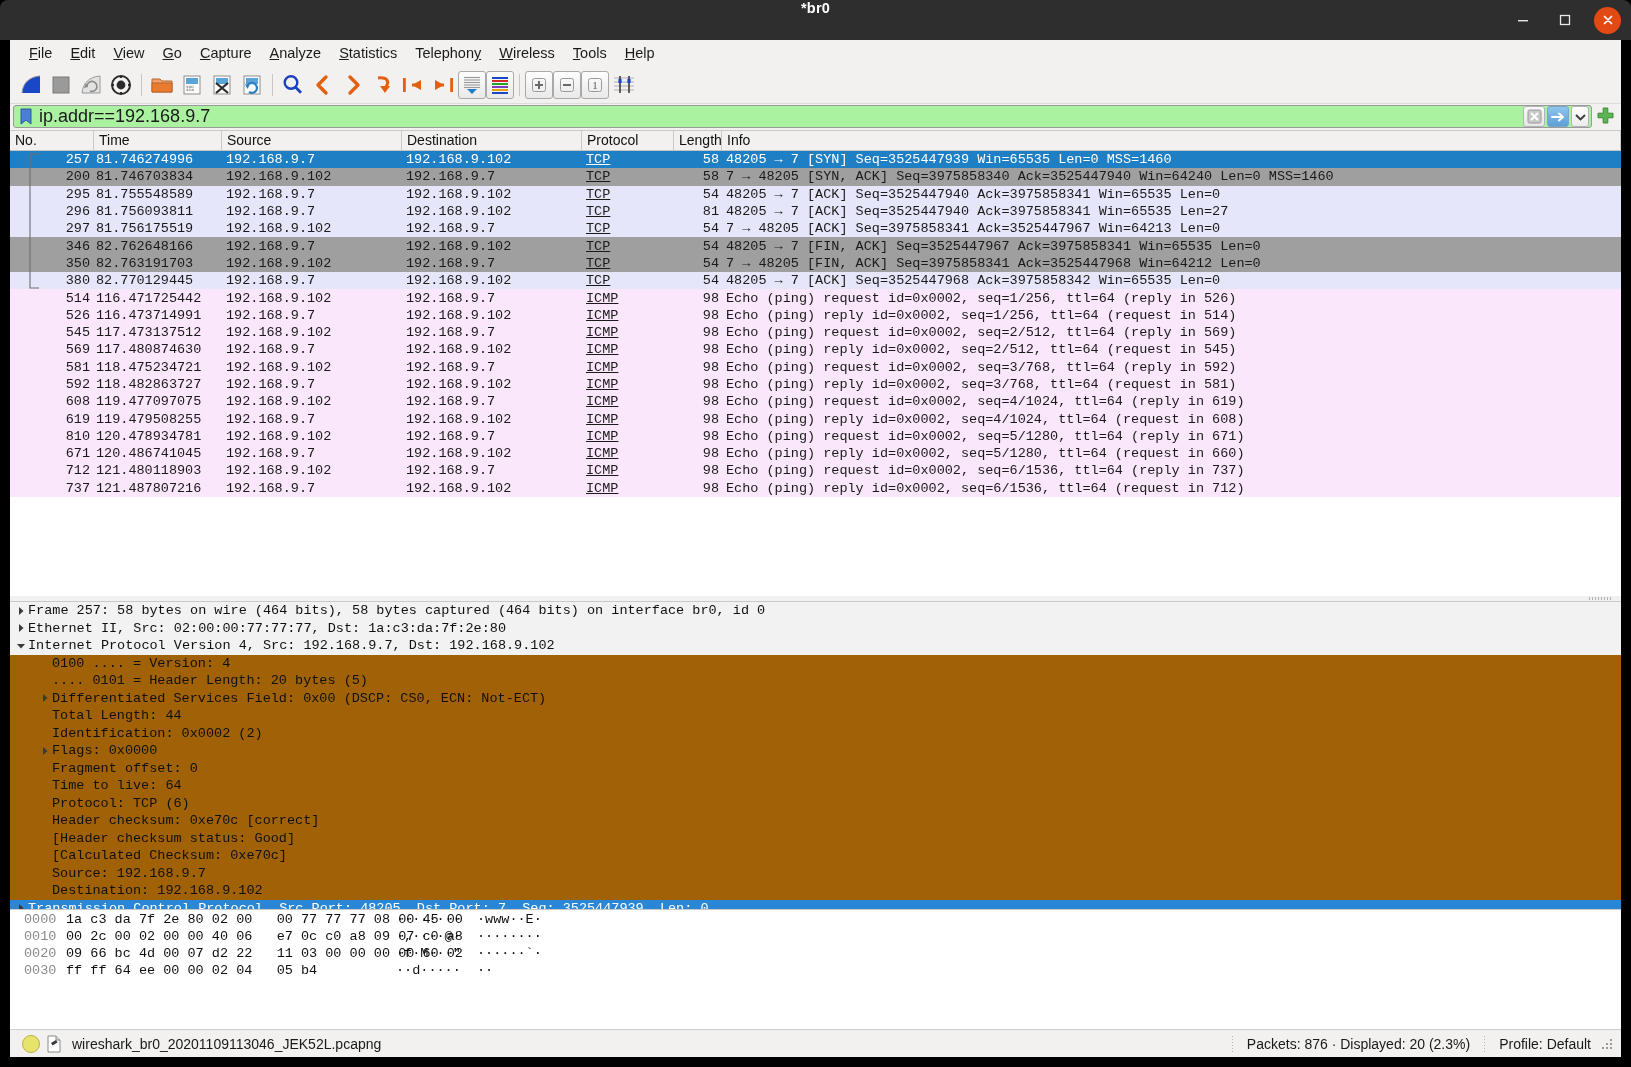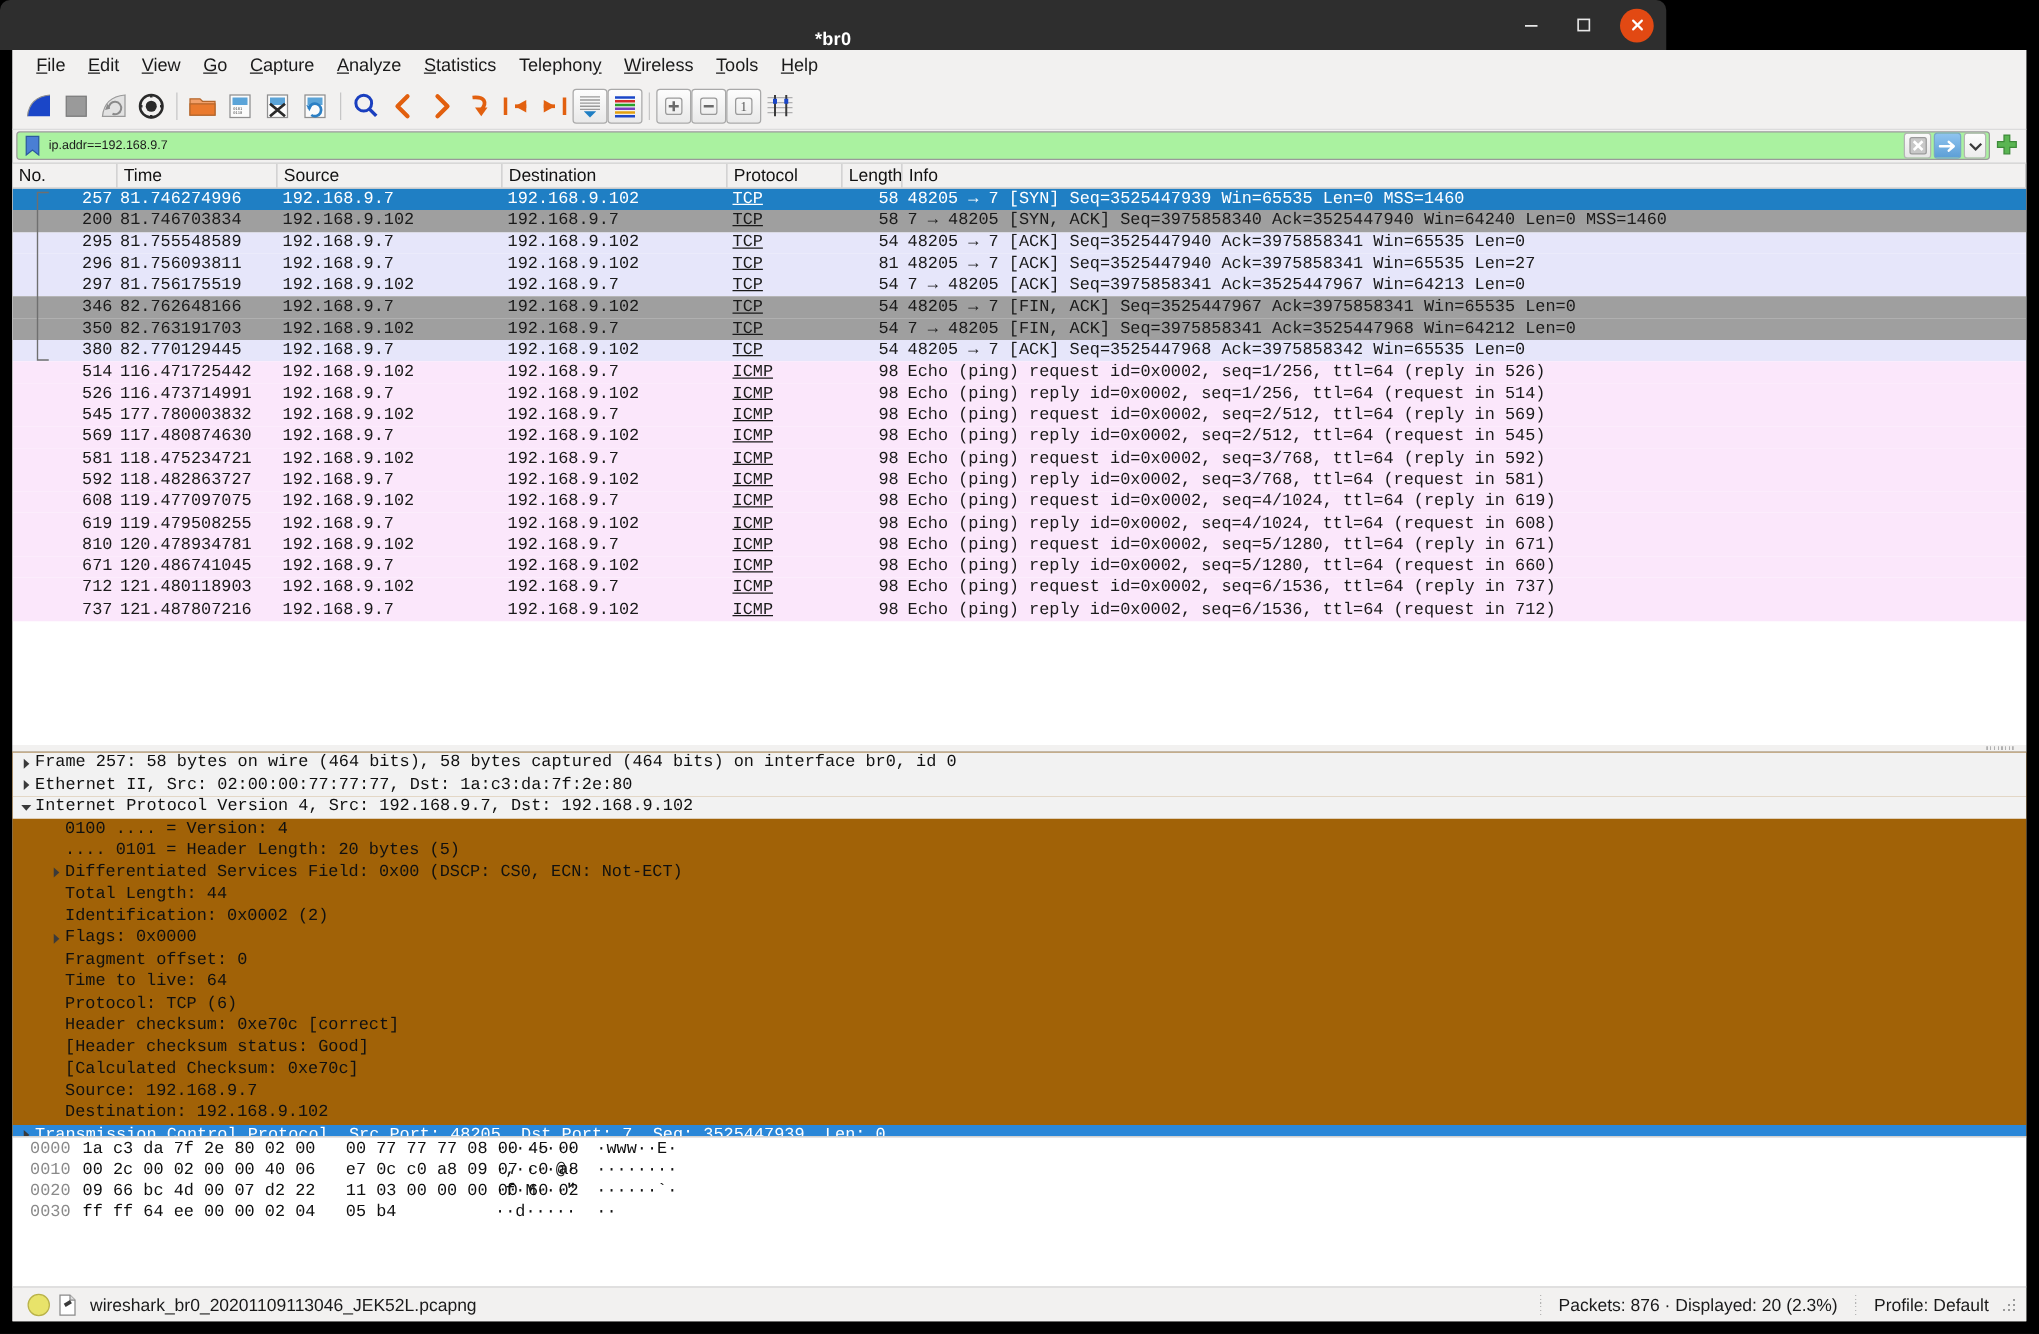--- a/index.html
+++ b/index.html
@@ -11,24 +11,24 @@
     overflow: hidden;
   }
   #app {
     position: relative;
     width: 1631px; height: 1067px;
     background: #000;
   }
 
   
   .titlebar {
-    position: absolute; left: 0; top: 0; width: 1333px; height: 40px;
+    position: absolute; left: 0; top: 0; width: 1631px; height: 40px;
     background: #2e2e2e;
     border-top-left-radius: 8px; border-top-right-radius: 8px;
-    display: flex; align-items: flex-end; justify-content: center;
+    display: flex; align-items: flex-start; justify-content: center;
   }
   .titlebar .title {
     color: #ffffff; font-size: 14.5px; font-weight: bold;
     letter-spacing: .2px;
   }
   .winbtns {
     position: absolute; right: 10px; top: 0; height: 40px;
     display: flex; align-items: center; gap: 16px;
   }
   .winbtn {
@@ -95,21 +95,21 @@
     border-radius: 3px;
     padding: 0 2px;
     min-width: 0;
   }
   .bookmark {
     width: 16px; height: 17px; flex: none; margin: 0 5px 0 2px;
     position: relative;
   }
   .filter-text {
     flex: 1 1 auto; font-family: "Liberation Sans", sans-serif;
-    font-size: 10px; color: #1a1a1a; white-space: nowrap;
+    font-size: 18px; color: #1a1a1a; white-space: nowrap;
     overflow: hidden; text-overflow: clip;
   }
   .fbtn {
     width: 22px; height: 21px; flex: none;
     display: flex; align-items: center; justify-content: center;
     border: 1px solid #b4b4b4; border-radius: 3px;
     background: linear-gradient(#fafafa,#e6e6e6);
     margin-left: 2px;
   }
   .fbtn.go { background: linear-gradient(#8fc4ef,#5d9fd6); border-color:#7aa6c8; }
@@ -587,21 +587,21 @@
             <div class="c c-no">526</div>
             <div class="c c-time">116.473714991</div>
             <div class="c c-src">192.168.9.7</div>
             <div class="c c-dst">192.168.9.102</div>
             <div class="c c-proto">ICMP</div>
             <div class="c c-len">98</div>
             <div class="c c-info">Echo (ping) reply    id=0x0002, seq=1/256, ttl=64 (request in 514)</div>
           </div>
           <div class="prow pink">
             <div class="c c-no">545</div>
-            <div class="c c-time">177.780003832</div>
+            <div class="c c-time">117.473137512</div>
             <div class="c c-src">192.168.9.102</div>
             <div class="c c-dst">192.168.9.7</div>
             <div class="c c-proto">ICMP</div>
             <div class="c c-len">98</div>
             <div class="c c-info">Echo (ping) request  id=0x0002, seq=2/512, ttl=64 (reply in 569)</div>
           </div>
           <div class="prow pink">
             <div class="c c-no">569</div>
             <div class="c c-time">117.480874630</div>
             <div class="c c-src">192.168.9.7</div>

